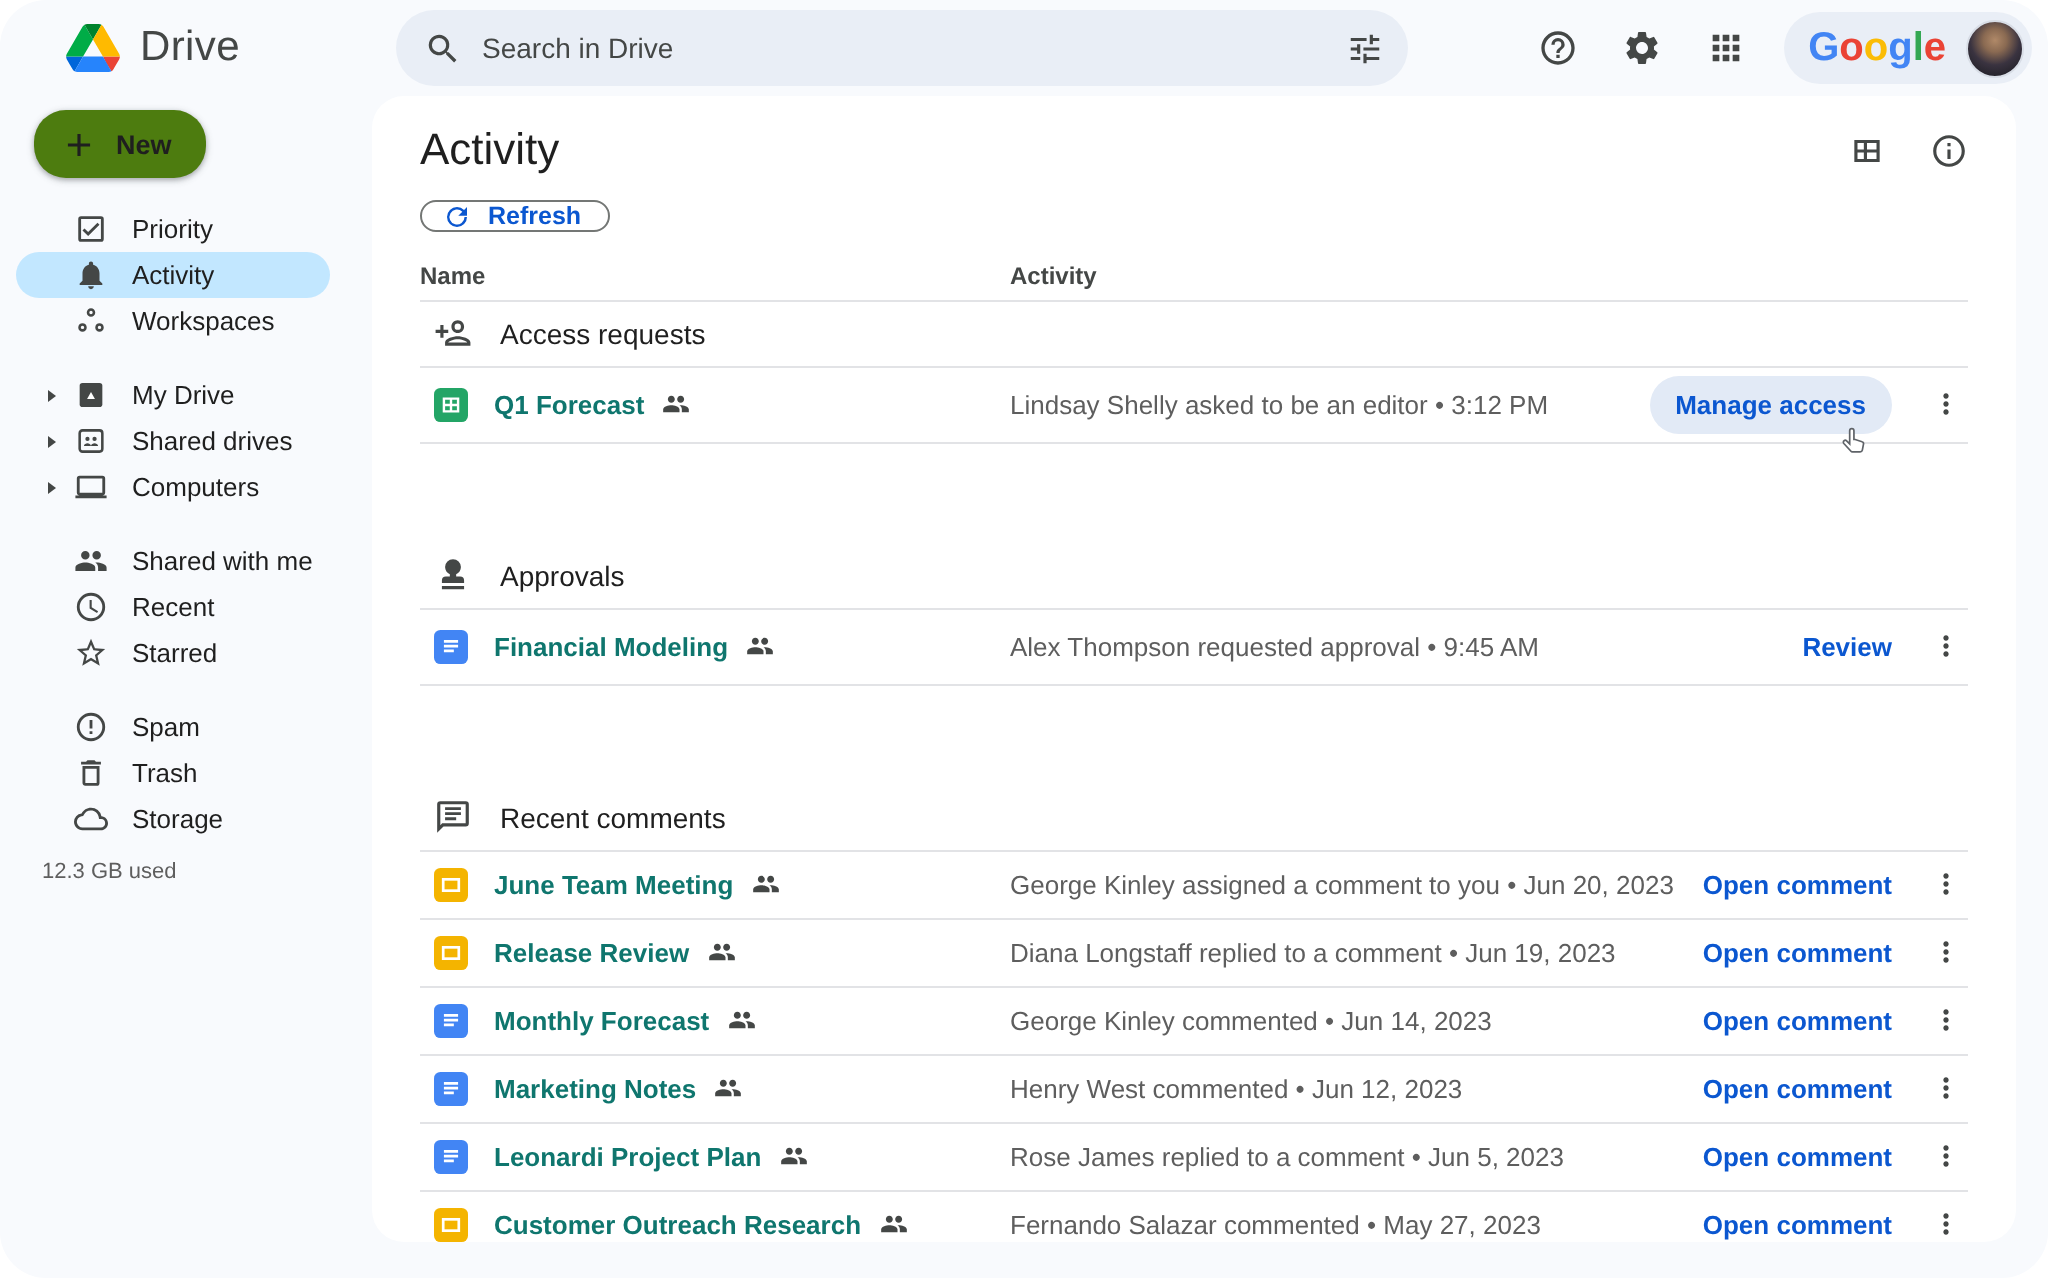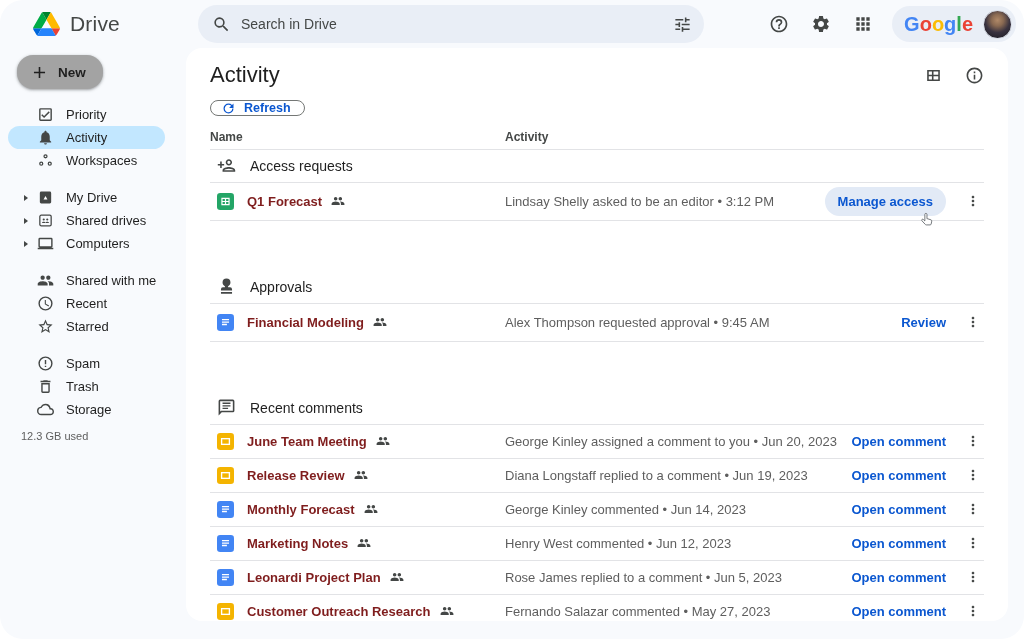--- a/index.html
+++ b/index.html
@@ -32,21 +32,21 @@
     border-radius:19px; padding:3px 4px 3px 12px; height:36px; margin-left:4px; }
   .google-logo { font-size:20px; font-weight:bold; letter-spacing:0; }
   .avatar { width:29px; height:29px; border-radius:50%;
     background: radial-gradient(circle at 50% 34%, #b08968 0%, #8a6a52 26%, #3a3340 55%, #17181d 100%);
     border:1px solid #d8dde6; }
 
   
   .sidebar { position:absolute; left:0; top:48px; width:186px; bottom:0; padding-top:7px; }
   .new-btn {
     margin-left:17px; display:inline-flex; align-items:center; gap:9px;
-    background:#a3a3a3; border:none; border-radius:16px; height:34px; padding:0 17px 0 13px;
+    background:#4d7c0f; border:none; border-radius:16px; height:34px; padding:0 17px 0 13px;
     font-family:inherit; font-size:13.5px; font-weight:bold; color:#1f1f1f; cursor:pointer;
     box-shadow:0 1px 2px rgba(60,64,67,.3), 0 1px 3px 1px rgba(60,64,67,.15);
   }
   .new-btn .icon { color:#1f1f1f; }
   .nav { margin-top:14px; }
   .nav-group { margin-top:14px; }
   .nav-group:first-child { margin-top:0; }
   .nav-item {
     display:flex; align-items:center; height:23px; margin:0 21px 0 8px;
     padding-left:16px; border-radius:12px; font-size:13px; color:#1f1f1f; cursor:pointer;
@@ -82,21 +82,21 @@
     padding-left:7px; border-bottom:1px solid var(--divider,#E2E3E6); }
   .sec-icon { width:19px; height:19px; color:#444746; }
   .sec-icon svg { width:19px; height:19px; }
   .sec-title { font-size:14px; color:#1f1f1f; }
 
   .trow { display:flex; align-items:center; height:34px; border-bottom:1px solid var(--divider,#E2E3E6); cursor:pointer; }
   .trow.tall { height:38px; }
   .cell-name { width:295px; display:flex; align-items:center; padding-left:7px; }
   .file-icon { width:17px; height:17px; margin-right:13px; }
   .file-icon svg { width:17px; height:17px; }
-  .file-name { font-size:13px; font-weight:bold; color:#7f1d1d; white-space:nowrap; }
+  .file-name { font-size:13px; font-weight:bold; color:#0f766e; white-space:nowrap; }
   .shared-icon { width:14px; height:14px; color:#444746; margin-left:9px; }
   .shared-icon svg { width:14px; height:14px; }
   .cell-activity { flex:1; font-size:13px; color:var(--text-secondary,#5E5E5E); }
   .cell-actions { display:flex; align-items:center; gap:19px; padding-right:3px; position:relative; }
   .action-btn { border:none; background:transparent; font-family:inherit; font-size:13px;
     font-weight:bold; color:var(--link-blue,#0B57D0); cursor:pointer; padding:7px 0; border-radius:15px; }
   .action-btn.hovered { background:var(--hover-pill,#E2EAF6); padding:7px 13px; }
   .kebab { width:16px; height:16px; color:#444746; display:flex; cursor:pointer; }
   .kebab svg { width:16px; height:16px; }
   .cursor-glyph { position:absolute; right:48px; bottom:-13px; width:17px; height:17px; z-index:3; }

